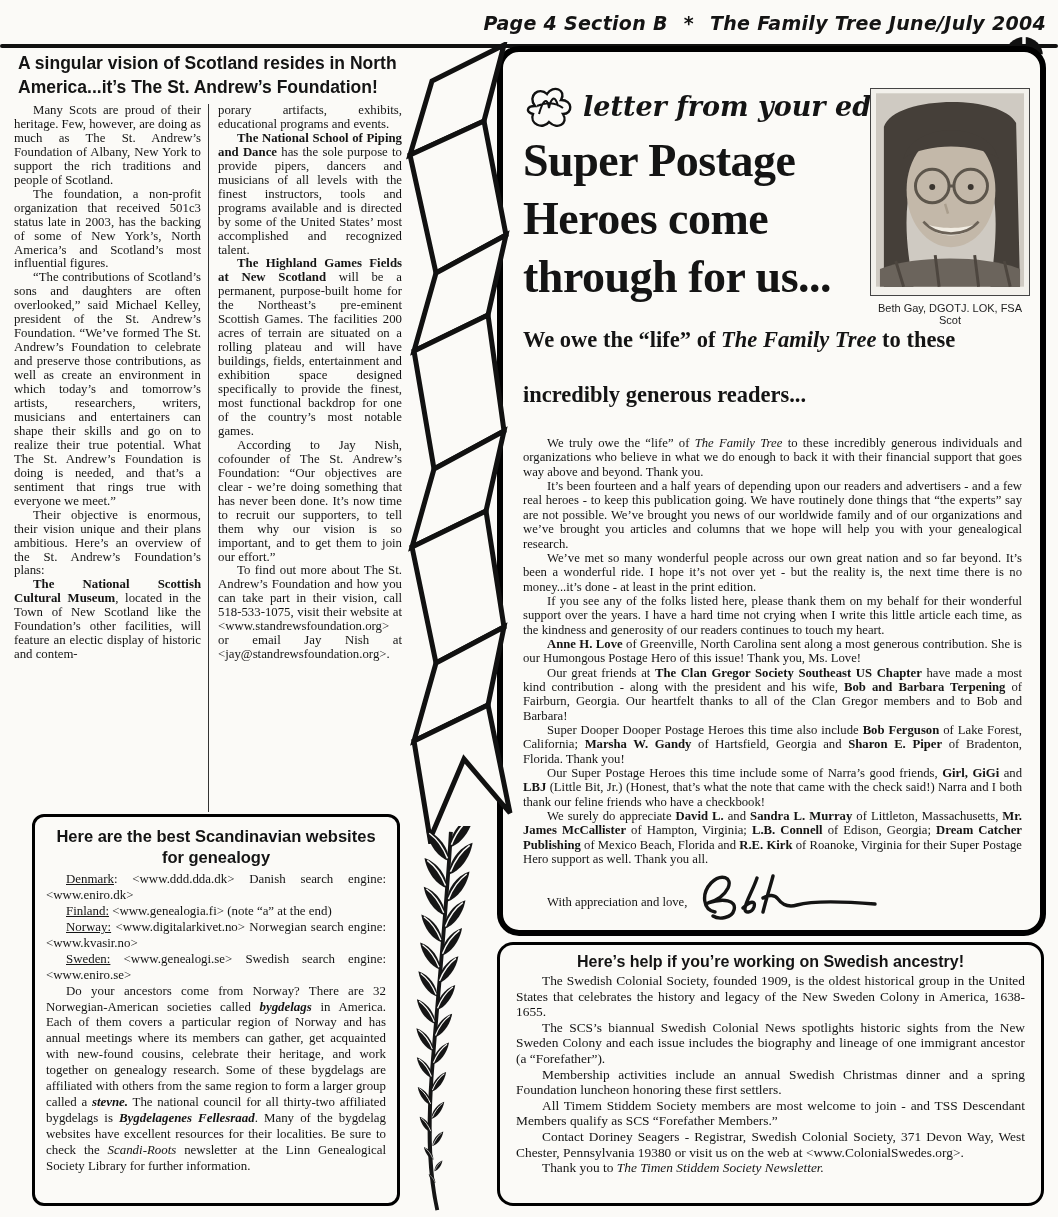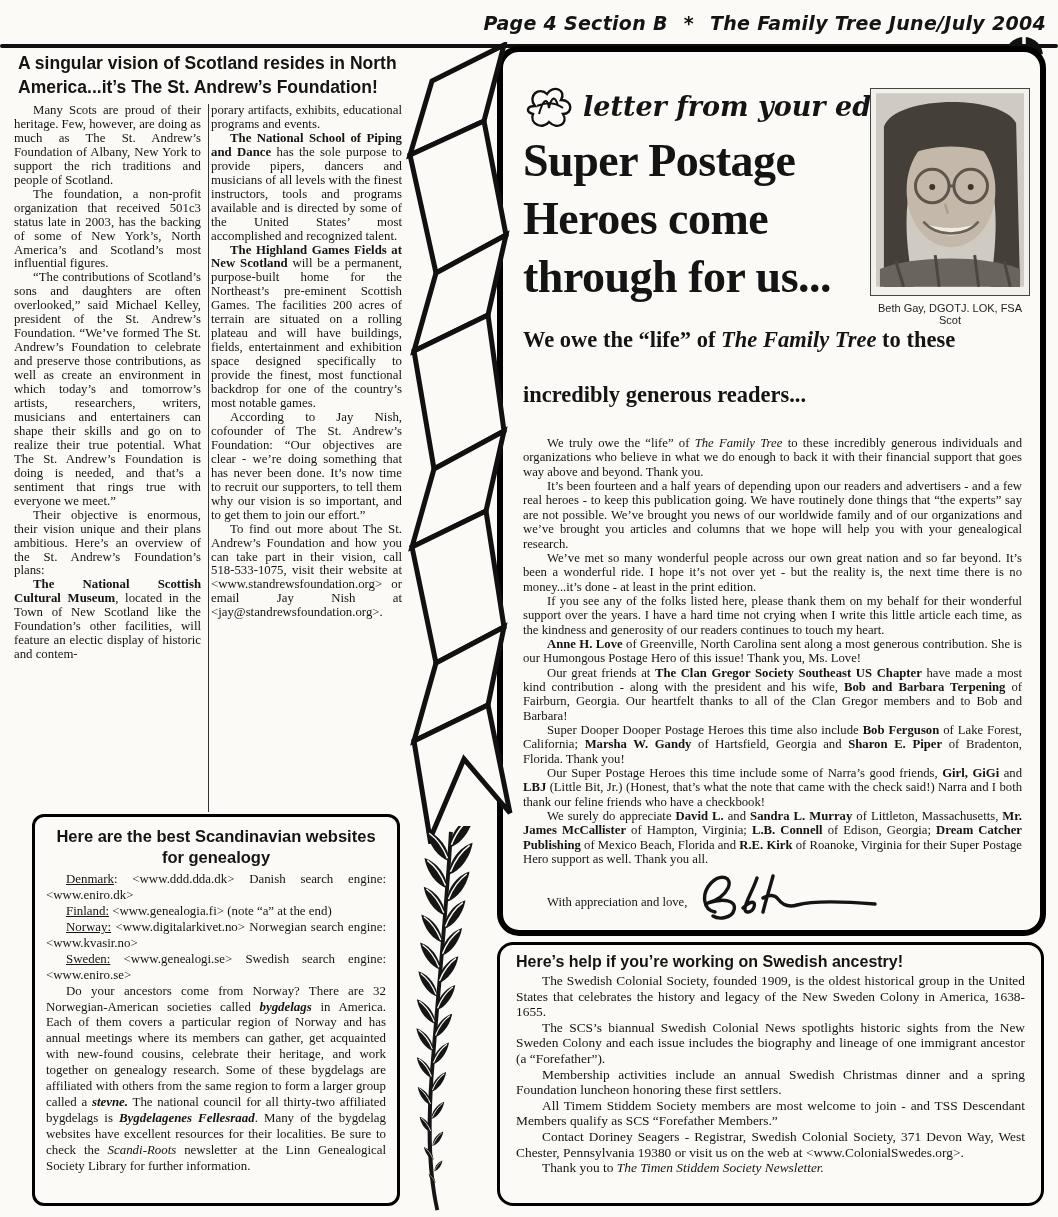--- a/index.html
+++ b/index.html
@@ -19,35 +19,35 @@
   .rule-thick { position:absolute; top:44px; left:0; width:100%; height:4px; background:#111; border-radius:2px; }
   .dingbat { width:44px; height:44px; margin-top:0; }
 
   
   .headline-left { position:absolute; top:52px; left:18px; width:392px;
                    font-family:"Liberation Sans", sans-serif; font-weight:700; font-size:17.5px;
                    line-height:1.35; }
   .article { position:absolute; top:104px; left:14px; width:388px; height:708px; display:flex; }
   .article .col { width:50%; font-size:12.8px; line-height:13.95px; text-align:justify; overflow:hidden; }
   .article .col1 { padding-right:7px; }
-  .article .col2 { border-left:1.5px solid #333; padding-left:2px; }
+  .article .col2 { border-left:1.5px solid #333; padding-left:9px; }
   .article p { text-indent:19px; }
   .article p.noindent { text-indent:0; }
 
   
   .box { position:absolute; background:#fbfaf7; border:3px solid #000; }
   .scand-box { left:32px; top:814px; width:368px; height:392px; border-radius:12px;
                padding:7px 11px 4px 11px; overflow:hidden; }
   .scand-title { text-align:center; font-family:"Liberation Sans", sans-serif; font-weight:700;
                  font-size:16.5px; line-height:1.25; margin:2px 0 5px 0; }
   .scand-box p { font-size:12.9px; line-height:15.9px; text-align:justify; text-indent:20px; }
 
   .swed-box { left:497px; top:942px; width:547px; height:264px; border-radius:16px;
               padding:8px 16px 4px 16px; overflow:hidden; }
-  .swed-title { font-family:"Liberation Sans", sans-serif; font-weight:700;
+  .swed-title { text-align:center; font-family:"Liberation Sans", sans-serif; font-weight:700;
                 font-size:16px; margin-bottom:2px; }
   .swed-box p { font-size:13.4px; line-height:15.6px; text-align:justify; text-indent:26px; }
 
   
   .letter-box { left:497px; top:46px; width:549px; height:890px; border:6px solid #000;
                 border-radius:22px; padding:14px 18px 10px 20px; overflow:hidden; }
   .kicker-row { display:flex; align-items:center; gap:10px; margin:18px 0 4px 2px; }
   .kicker { font-family:"DejaVu Serif", serif; font-style:italic; font-weight:700; font-size:27px; }
   .big-head { width:372px; font-size:46px; font-weight:700; line-height:1.26; letter-spacing:-.5px; }
   .subhead { width:505px; font-size:22.5px; font-weight:700; line-height:2.45; margin:6px 0 2px 0; }

